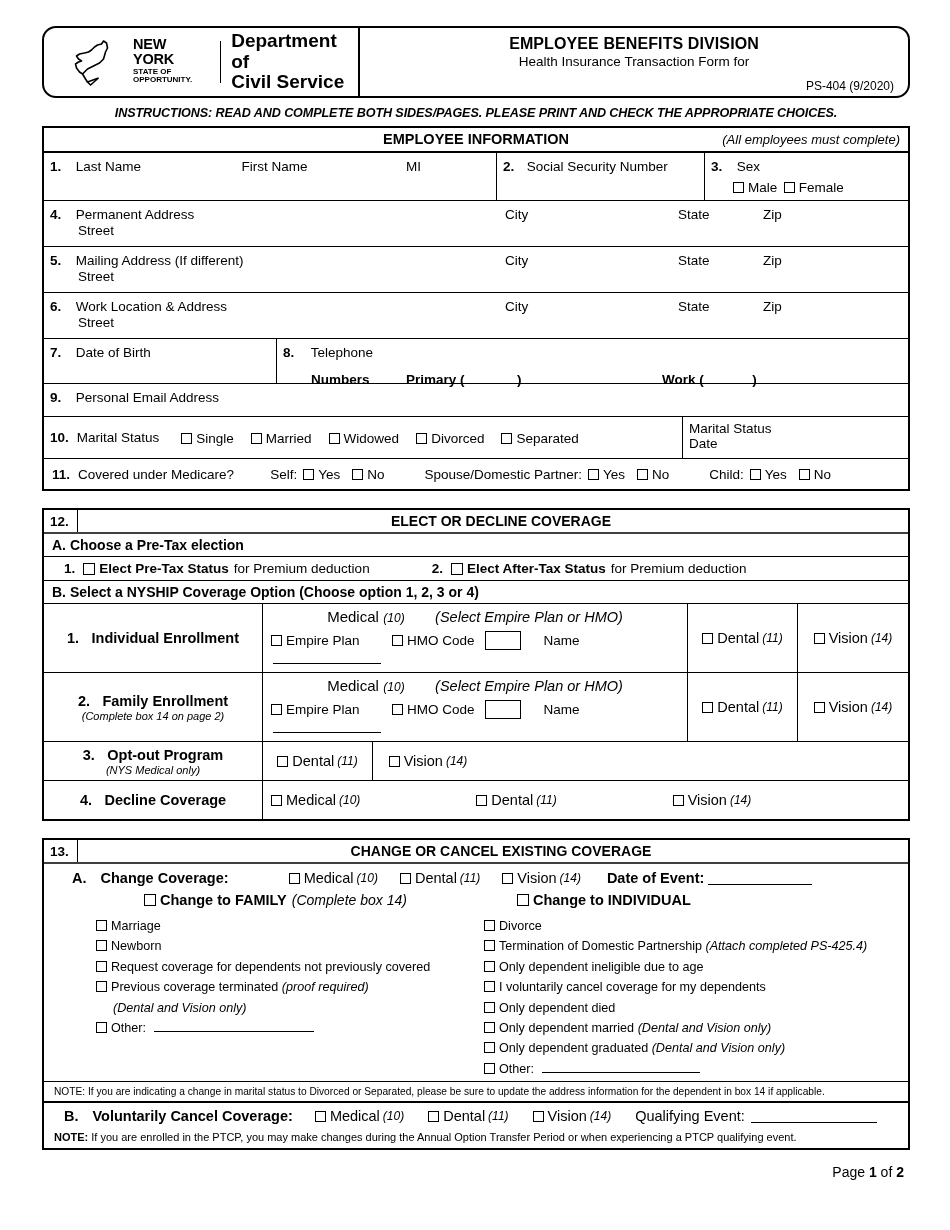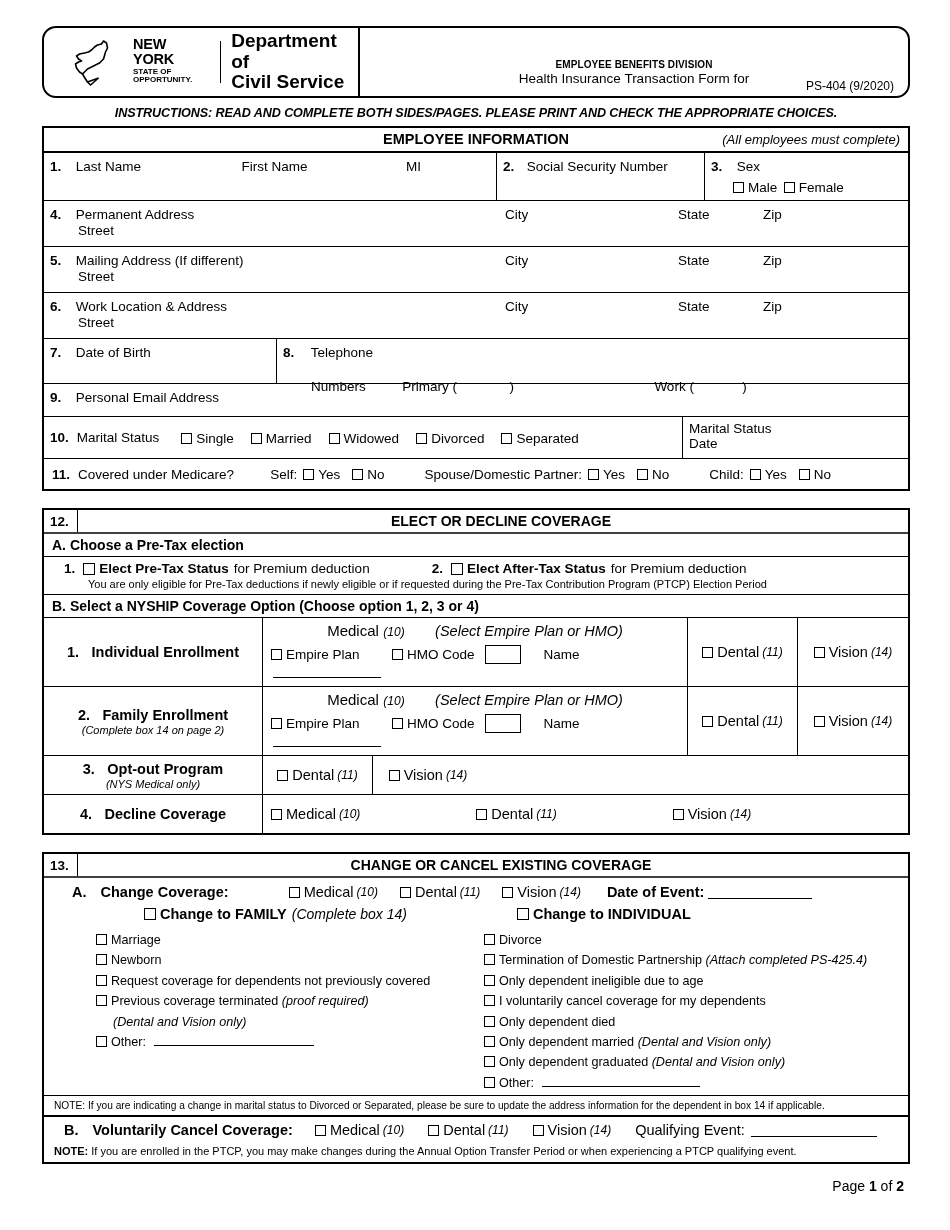--- a/index.html
+++ b/index.html
@@ -29,21 +29,21 @@
   }
   .ny-logo { display:flex; }
   .ny-shape { width:62px; height:50px; }
   .ny-words { margin-left:2px; line-height:1; }
   .ny-words .w1 { font-weight:bold; font-size:14.5px; letter-spacing:-0.2px; }
   .ny-words .w2 { font-weight:bold; font-size:8px; letter-spacing:0px; margin-top:2px;}
   .ny-words .w3 { font-weight:bold; font-size:8px; letter-spacing:0px; }
   .hdr-divider { width:1.5px; background:#000; height:42px; margin:0 10px; }
   .dept { font-weight:bold; font-size:19px; line-height:1.08; }
   .hdr-right { flex:1; position:relative; padding-top:7px; text-align:center; }
-  .hdr-right .t1 { font-weight:bold; font-size:10px; letter-spacing:0.1px;margin-top:24px;}
+  .hdr-right .t1 { font-weight:bold; font-size:16px; letter-spacing:0.1px;}
   .hdr-right .t2 { font-size:13.5px; margin-top:1px; }
   .hdr-right .t3 { font-size:13.5px; }
   .formno { position:absolute; right:14px; bottom:3px; font-size:12px; }
 
   .instructions {
     text-align:center; font-style:italic; font-weight:bold;
     font-size:12.6px; margin:8px 0 6px 0; letter-spacing:-0.1px;
   }
 
   
@@ -224,21 +224,21 @@
     <div class="row r7">
       <div class="cell d1 vline">
         <span class="num">7.</span>
         <span class="lbl" style="margin-left:10px;">Date of Birth</span>
       </div>
       <div class="cell d2">
         <div>
           <span class="num">8.</span>
           <span class="lbl" style="margin-left:12px;">Telephone</span>
         </div>
-        <div style="margin-top:16px;">
+        <div style="margin-top:9px;font-weight:bold;">
           <span class="lbl" style="margin-left:28px;">Numbers</span>
           <span class="lbl" style="margin-left:32px;">Primary (</span>
           <span class="lbl" style="margin-left:48px;">)</span>
           <span class="lbl" style="margin-left:136px;">Work (</span>
           <span class="lbl" style="margin-left:44px;">)</span>
         </div>
       </div>
     </div>
 
     <div class="row r9">
@@ -296,21 +296,20 @@
       <div style="display:flex; align-items:center;">
         <span class="num" style="margin-left:12px;">1.</span>
         <span class="cb cb-lg" style="margin-left:8px;"></span>
         <span class="lbl bold">Elect Pre-Tax Status</span>
         <span class="lbl" style="margin-left:5px;">for Premium deduction</span>
         <span class="num" style="margin-left:62px;">2.</span>
         <span class="cb cb-lg" style="margin-left:8px;"></span>
         <span class="lbl bold">Elect After-Tax Status</span>
         <span class="lbl" style="margin-left:5px;">for Premium deduction</span>
       </div>
-      <div style="font-size:11px; margin-left:36px; margin-top:2px;">You are only eligible for Pre-Tax deductions if newly eligible or if requested during the Pre-Tax Contribution Program (PTCP) Election Period</div>
     </div>
 
     <div class="subhead">B. Select a NYSHIP Coverage Option (Choose option 1, 2, 3 or 4)</div>
 
     <div class="cov-row">
       <div class="cov-name">
         <div><span class="bold" style="font-size:14.5px;">1.</span>
         <span class="bold" style="font-size:14.5px; margin-left:8px;">Individual Enrollment</span></div>
       </div>
       <div class="cov-mid">

